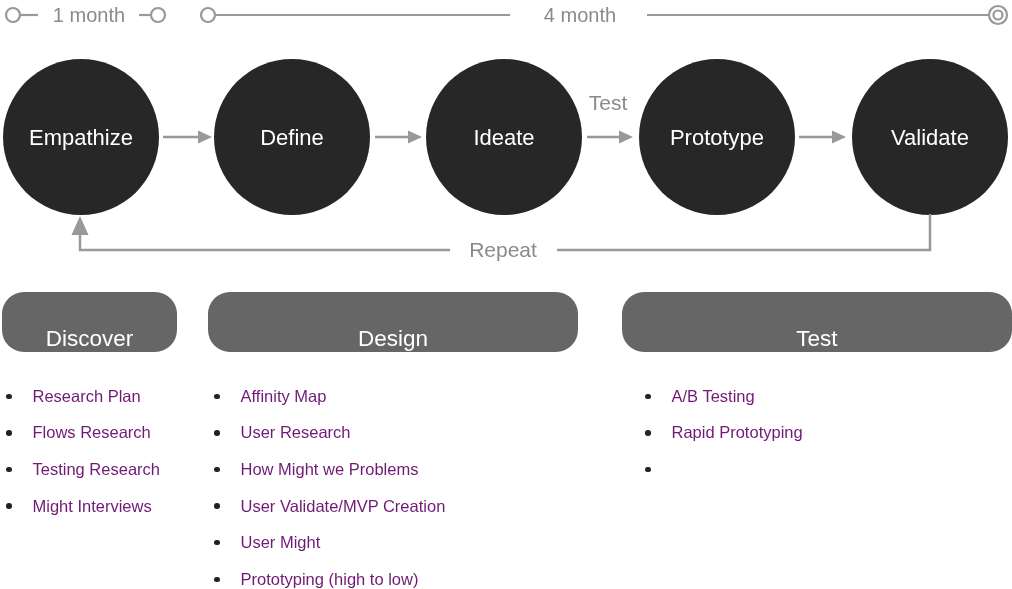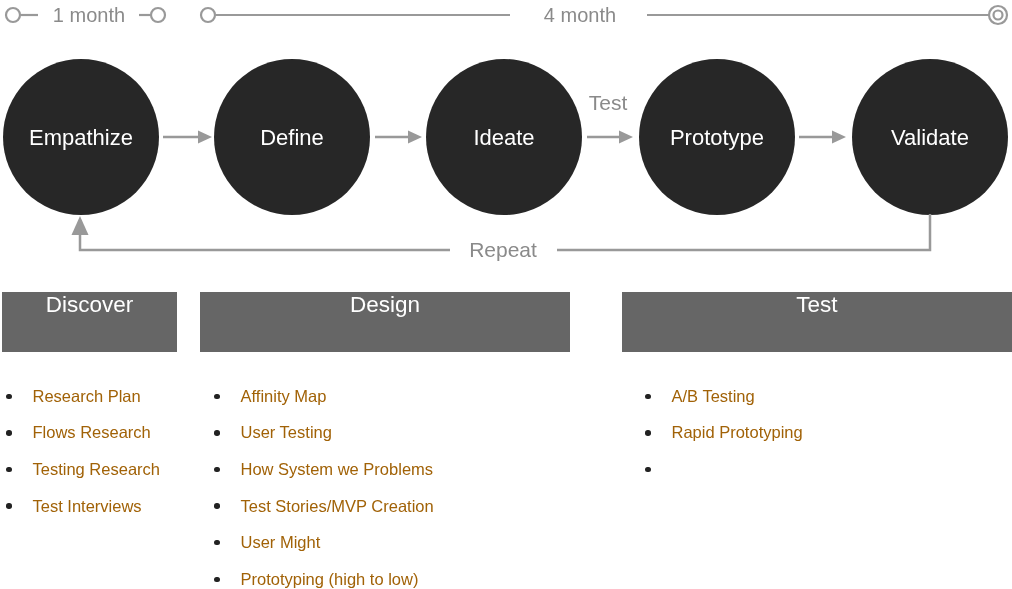--- a/index.html
+++ b/index.html
@@ -13,40 +13,41 @@
   .canvas { position: absolute; inset: 0; }
 
   svg text { font-family: "Liberation Sans", "DejaVu Sans", sans-serif; }
   .tl-text   { font-size: 20px; fill: #8a8a8a; }
   .stage-txt { font-size: 22px; fill: #ffffff; }
   .flow-txt  { font-size: 21px; fill: #8a8a8a; }
 
   .phase-bar {
     position: absolute; top: 292px; height: 60px;
     background: #666666; color: #ffffff;
-    display: flex; align-items: flex-start; justify-content: center;
+    display: flex; align-items: flex-end; justify-content: center;
     font-size: 22.5px;
+    border-radius: 22px;
   }
   #bar-discover { left: 2px;   width: 175px; }
-  #bar-design   { left: 200px; width: 370px; }
+  #bar-design   { left: 208px; width: 370px; }
   #bar-test     { left: 622px; width: 390px; }
 
   .plist {
     position: absolute; top: 378px;
     list-style: none; margin: 0; padding: 0;
   }
   #list-discover { left: 6px; }
   #list-design   { left: 214px; }
   #list-test     { left: 645px; }
   .plist li { height: 36.6px; display: flex; align-items: center; }
   .dot {
     width: 5.5px; height: 5.5px; border-radius: 50%;
     background: #222222; margin-right: 21px; flex: none;
   }
-  .txt { font-size: 16.5px; color: #a16207; white-space: nowrap; }
+  .txt { font-size: 16.5px; color: #701a75; white-space: nowrap; }
 </style>
 </head>
 <body>
 
 <div class="canvas">
 
   <svg width="1012" height="285" viewBox="0 0 1012 285">
 
     <g stroke="#999999" stroke-width="2.2" fill="none">
       <circle cx="13" cy="15" r="7" fill="#ffffff"></circle>
@@ -127,39 +128,39 @@
       <li>
         <span class="dot"></span>
         <span class="txt">Flows Research</span>
       </li>
       <li>
         <span class="dot"></span>
         <span class="txt">Testing Research</span>
       </li>
       <li>
         <span class="dot"></span>
-        <span class="txt">Test Interviews</span>
+        <span class="txt">Might Interviews</span>
       </li>
     </ul>
   <ul class="plist" id="list-design">
       <li>
         <span class="dot"></span>
         <span class="txt">Affinity Map</span>
       </li>
       <li>
         <span class="dot"></span>
-        <span class="txt">User Testing</span>
+        <span class="txt">User Research</span>
       </li>
       <li>
         <span class="dot"></span>
-        <span class="txt">How System we Problems</span>
+        <span class="txt">How Might we Problems</span>
       </li>
       <li>
         <span class="dot"></span>
-        <span class="txt">Test Stories/MVP Creation</span>
+        <span class="txt">User Validate/MVP Creation</span>
       </li>
       <li>
         <span class="dot"></span>
         <span class="txt">User Might</span>
       </li>
       <li>
         <span class="dot"></span>
         <span class="txt">Prototyping (high to low)</span>
       </li>
     </ul>

